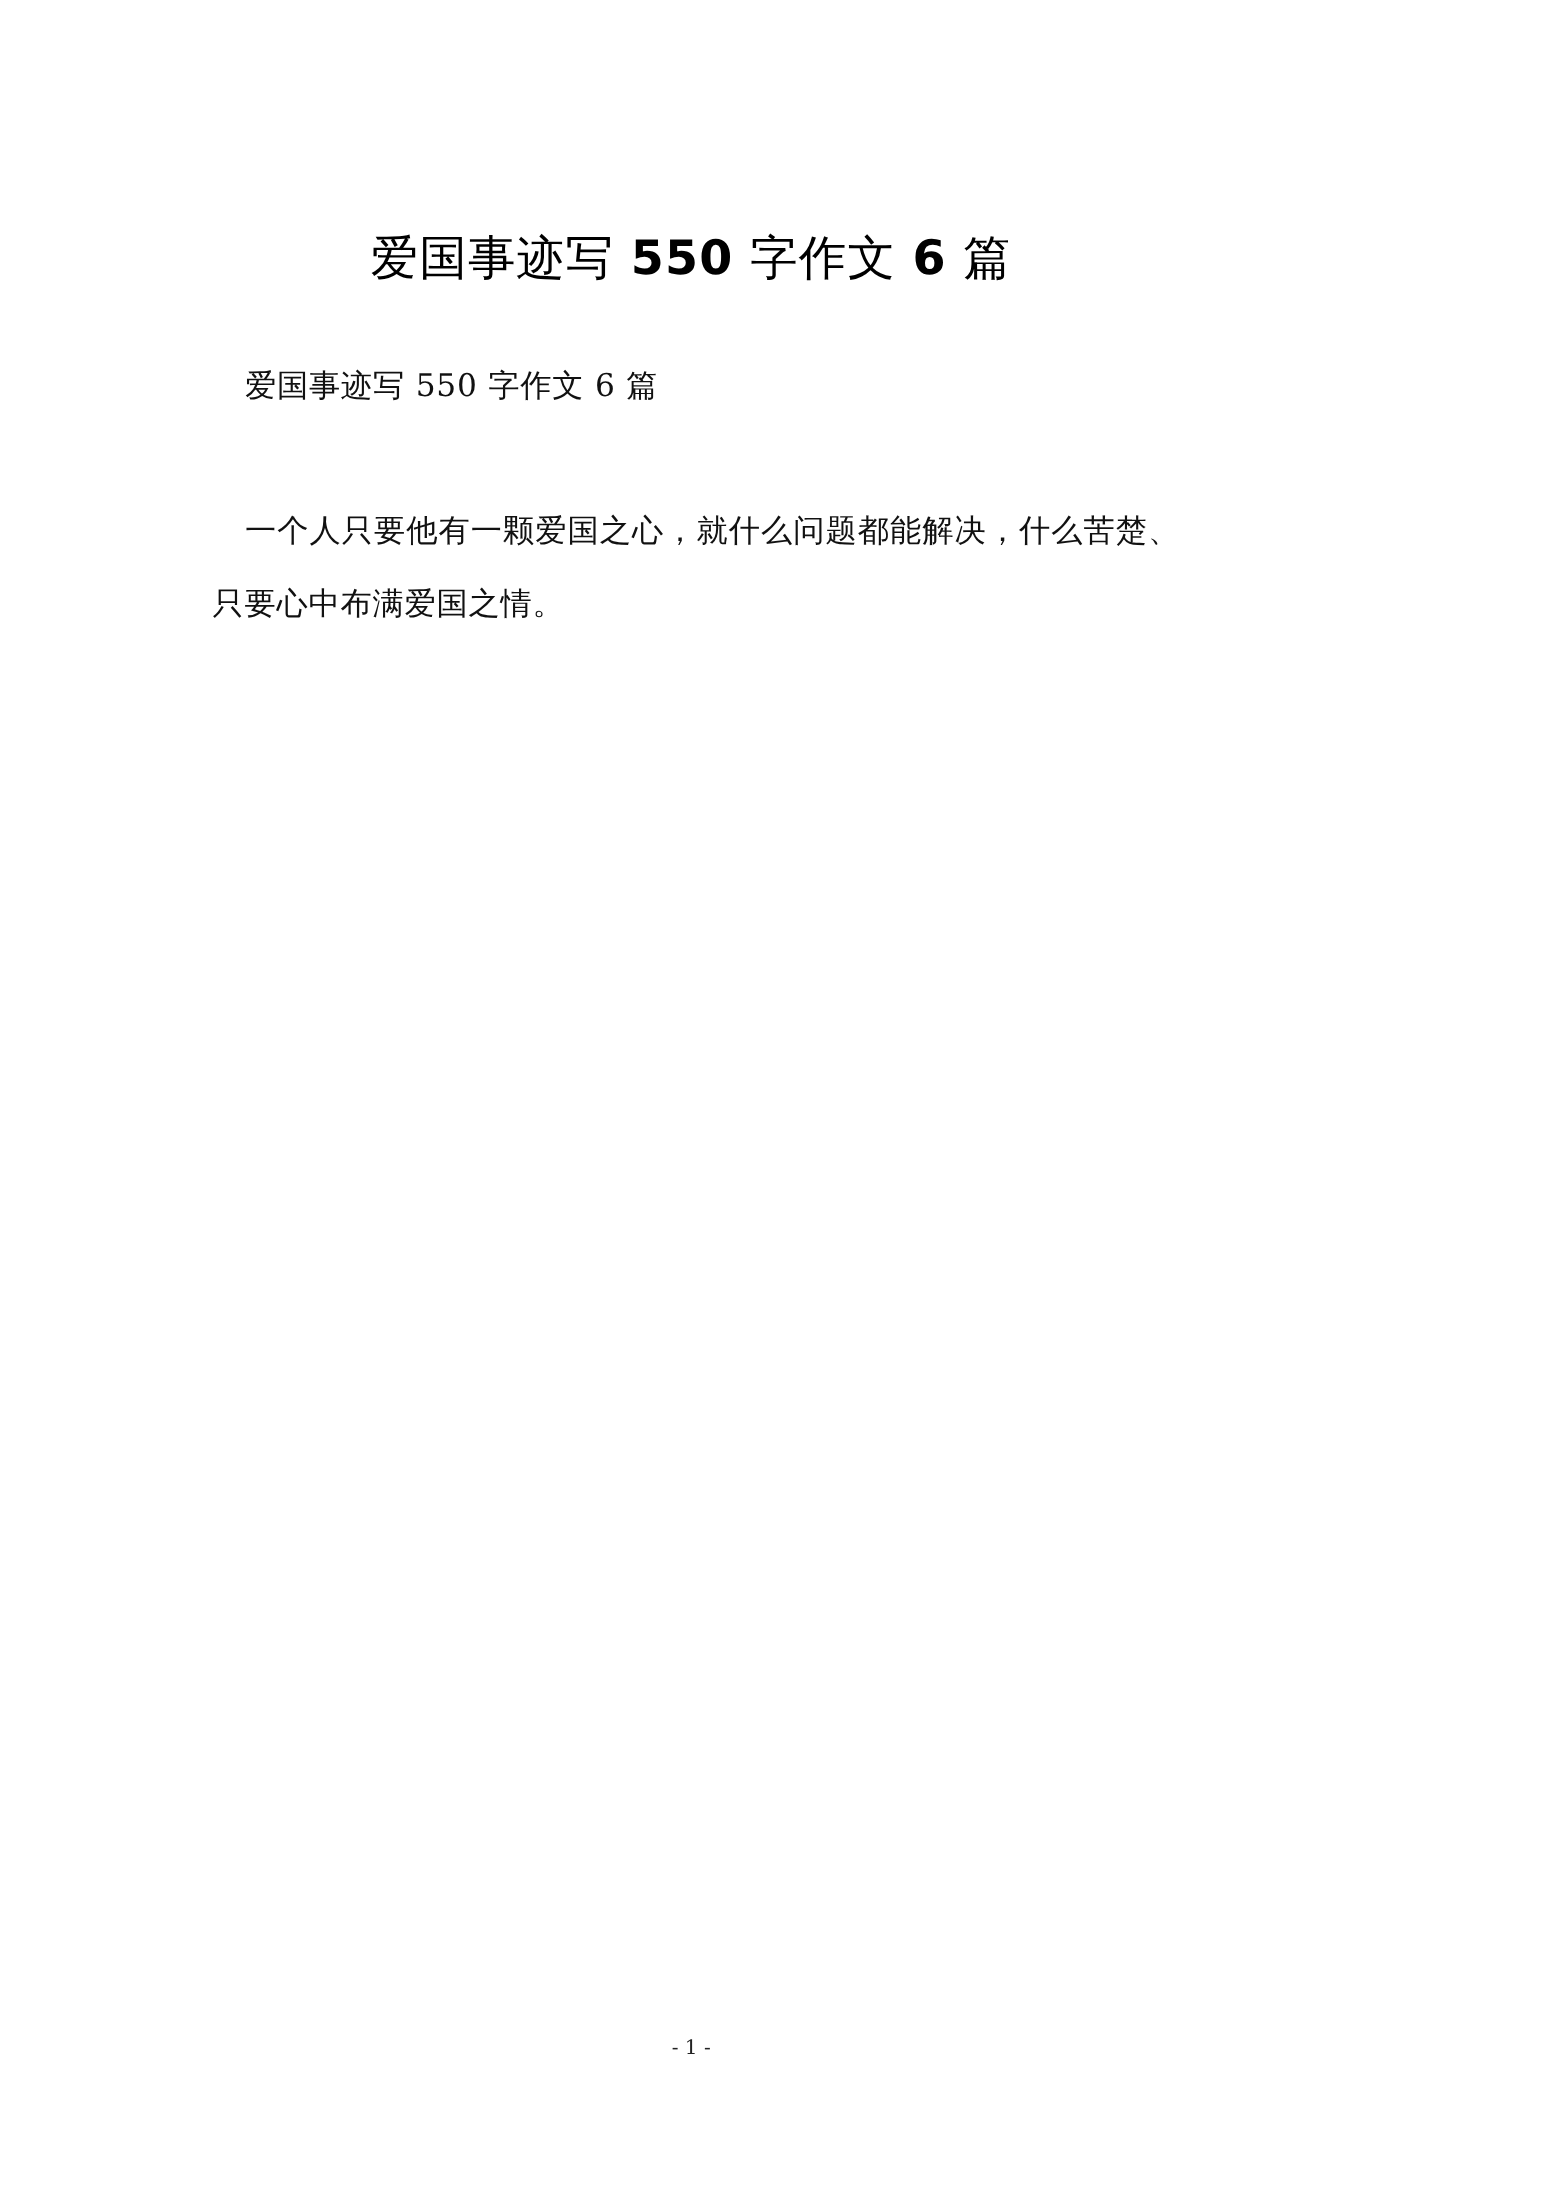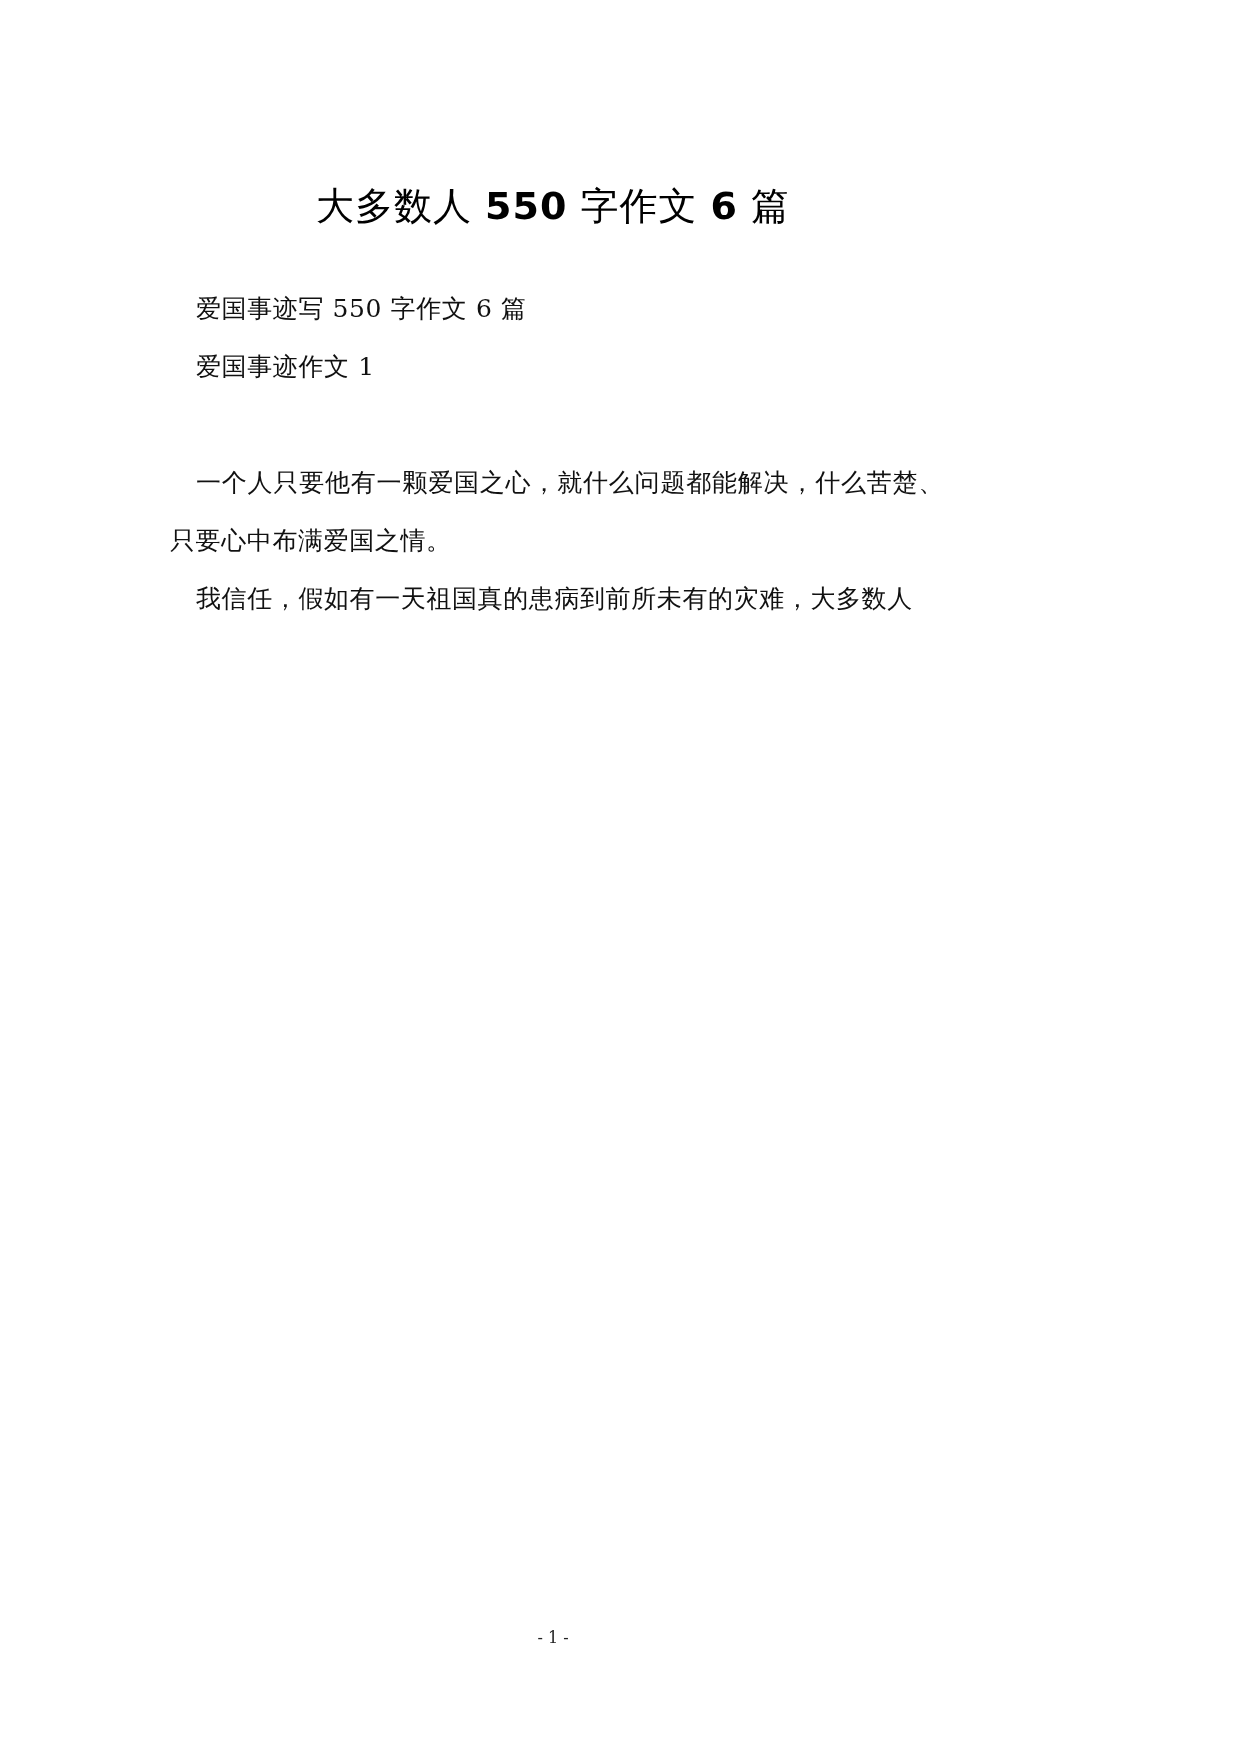--- a/index.html
+++ b/index.html
@@ -70,25 +70,23 @@
       text-align: center;
       font-size: 16px;
       color: #222222;
     }
   </style>
 </head>
 <body>
 
 <div class="page">
 
-  <h1 class="title"><span>大多数人</span> <span class="num">550</span> <span>字作文</span> <span class="num">6</span> <span>篇</span></h1>
+  <h1 class="title"><span>爱国事迹写</span> <span class="num">550</span> <span>字作文</span> <span class="num">6</span> <span>篇</span></h1>
 
   <div class="body">
     <p class="para heading-para">爱国事迹写 550 字作文 6 篇</p>
-    <p class="para heading-para">爱国事迹作文 1</p>
     <div class="spacer"></div>
     <p class="para">一个人只要他有一颗爱国之心，就什么问题都能解决，什么苦楚、只要心中布满爱国之情。</p>
-    <p class="para">我信任，假如有一天祖国真的患病到前所未有的灾难，大多数人</p>
   </div>
 
   <div class="page-number">- 1 -</div>
 
 </div>
 
 </body></html>

